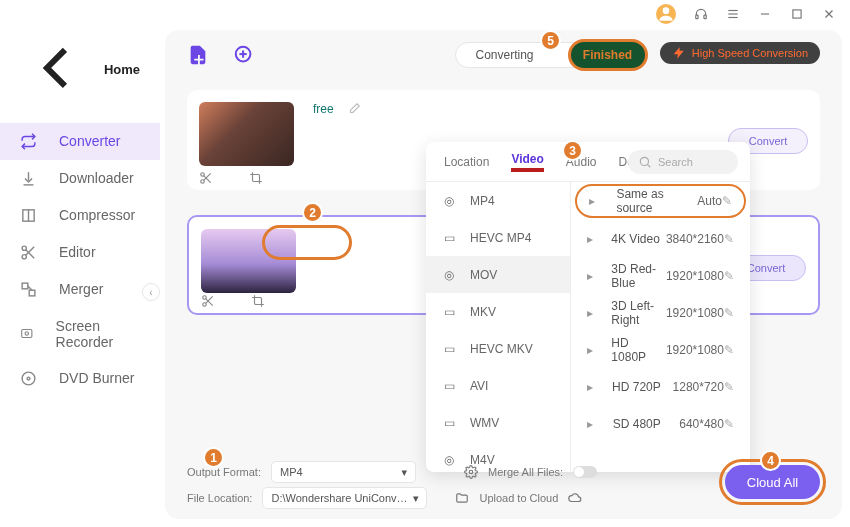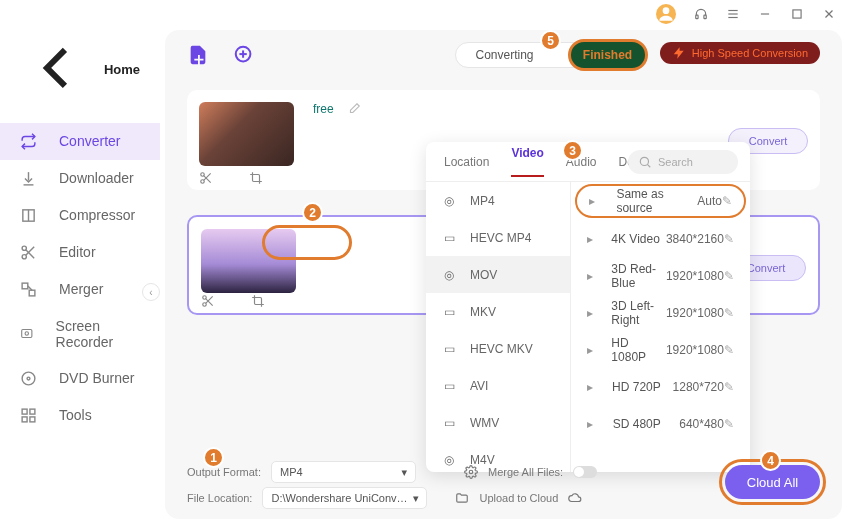--- a/index.html
+++ b/index.html
@@ -20,38 +20,38 @@
 .sidebar li.active, .sidebar li.active .sic { color: #6b46e5; }
 
 .sidebar-handle { position: absolute; left: 142px; top: 283px; width: 18px; height: 18px; border-radius: 50%; background: #fff; border: 1px solid #e6e6e6; display: flex; align-items: center; justify-content: center; font-size: 10px; color: #999; }
 
 
 .main { position: absolute; left: 165px; top: 30px; right: 8px; bottom: 8px; background: #f7f7f8; border-radius: 14px; }
 .topbar { padding: 12px 22px 4px 22px; display: flex; align-items: center; justify-content: center; }
 .addbtn { width: 22px; height: 22px; margin-right: 24px; display: inline-flex; align-items: center; justify-content: center; color: #6b46e5; }
 .seg { position: relative; margin: 0 auto; width: 190px; height: 26px; border: 1px solid #e5e5e5; background: #fff; border-radius: 14px; display: flex; align-items: center; justify-content: space-between; padding: 0 20px; font-size: 12px; }
 .seg .finished { position: absolute; right: -4px; top: -4px; height: 32px; width: 80px; border: 3px solid #e17b2d; border-radius: 17px; display: flex; align-items: center; justify-content: center; color: #e17b2d; font-weight: 600; background: #14532d; }
-.hsc { position: absolute; right: 22px; top: 12px; background: #7f1d1d; border-radius: 14px; padding: 4px 12px; display: flex; align-items: center; gap: 6px; color: #ff6a2f; font-size: 11px; }
+.hsc { position: absolute; right: 22px; top: 12px; background: #404040; border-radius: 14px; padding: 4px 12px; display: flex; align-items: center; gap: 6px; color: #ff6a2f; font-size: 11px; }
 
 
 .card { position: absolute; left: 22px; right: 22px; height: 100px; background: #fff; border-radius: 10px; }
 .card.one { top: 60px; }
 .card.two { top: 185px; border: 2px solid #a797f3; }
 .thumb { position: absolute; left: 12px; top: 12px; width: 95px; height: 64px; border-radius: 6px; }
 .t1 { background: linear-gradient(135deg, #cf7d5b 0%, #6a4238 40%, #3a2622 100%); }
 .t2 { background: linear-gradient(180deg, #e6caf0 0%, #a58bd6 55%, #2c2340 100%); }
 .card .name { position: absolute; left: 126px; top: 12px; font-size: 12px; color: #0f766e; }
 .card .edit { position: absolute; left: 160px; top: 12px; color: #bbb; }
 .toolrow { position: absolute; left: 12px; bottom: 5px; display: flex; gap: 36px; color: #888; }
 .convert-btn { position: absolute; right: 12px; top: 38px; width: 80px; height: 26px; border: 1px solid #c9bdf4; border-radius: 14px; background: #f4f1fd; display: flex; align-items: center; justify-content: center; font-size: 11px; color: #7a66d5; }
 
 
 .flyout { position: absolute; left: 261px; top: 112px; right: 92px; height: 330px; background: #fff; border-radius: 8px; box-shadow: 0 4px 18px rgba(0,0,0,0.12); display: flex; }
 .fly-tabs { position: absolute; top: 0; left: 0; right: 0; height: 40px; border-bottom: 1px solid #eee; display: flex; align-items: center; gap: 22px; padding-left: 18px; font-size: 12px; color: #777; }
-.fly-tabs span.active { color: #5c33d9; font-weight: 700; border-bottom: 2px solid #b91c1c; padding-bottom: 15px; }
+.fly-tabs span.active { color: #5c33d9; font-weight: 700; border-bottom: 4px solid #b91c1c; padding-bottom: 2px; }
 .search { position: absolute; right: 12px; top: 8px; width: 110px; height: 24px; border-radius: 12px; background: #f2f2f2; display: flex; align-items: center; padding: 0 10px; gap: 6px; color: #aaa; font-size: 11px; text-align: right; }
 .fmtcol { position: absolute; left: 0; top: 40px; bottom: 0; width: 145px; border-right: 1px solid #eee; overflow: hidden; }
 .fmtcol div { display: flex; align-items: center; gap: 12px; height: 37px; padding-left: 18px; font-size: 12px; color: #666; position: relative; }
 .fmtcol div.sel { background: #f2f2f2; }
 .rescol { position: absolute; left: 145px; top: 40px; right: 0; bottom: 0; }
 .rescol .row { display: flex; align-items: center; height: 37px; padding: 0 16px; font-size: 12px; color: #555; position: relative; }
 .rescol .row .vi { margin-right: 18px; color: #999; }
 .rescol .row .nm { width: 120px; }
 .rescol .row .rs { flex: 1; color: #666; }
 .rescol .row .pen { color: #aaa; }
@@ -186,31 +186,20 @@
         <span>Screen Recorder</span>
       </li>
     <li>
         <span class="sic">
           <svg viewBox="0 0 24 24" fill="none" stroke="currentColor" stroke-width="2">
             <circle cx="12" cy="12" r="9"></circle>
             <circle cx="12" cy="12" r="2"></circle>
           </svg>
         </span>
         <span>DVD Burner</span>
-      </li>
-    <li>
-        <span class="sic">
-          <svg viewBox="0 0 24 24" fill="none" stroke="currentColor" stroke-width="2">
-            <rect x="3" y="3" width="7" height="7"></rect>
-            <rect x="14" y="3" width="7" height="7"></rect>
-            <rect x="3" y="14" width="7" height="7"></rect>
-            <rect x="14" y="14" width="7" height="7"></rect>
-          </svg>
-        </span>
-        <span>Tools</span>
       </li>
   </ul>
 </div>
 <div class="sidebar-handle">‹</div>
 
 <div class="main">
   <div class="topbar">
     <span class="addbtn">
         <svg viewBox="0 0 24 24" fill="currentColor">
           <path d="M14 2H6a2 2 0 00-2 2v16a2 2 0 002 2h6v-4H8v-2h4v-4h2v4h4v2h-4v4h4a2 2 0 002-2V8l-6-6z"></path>

